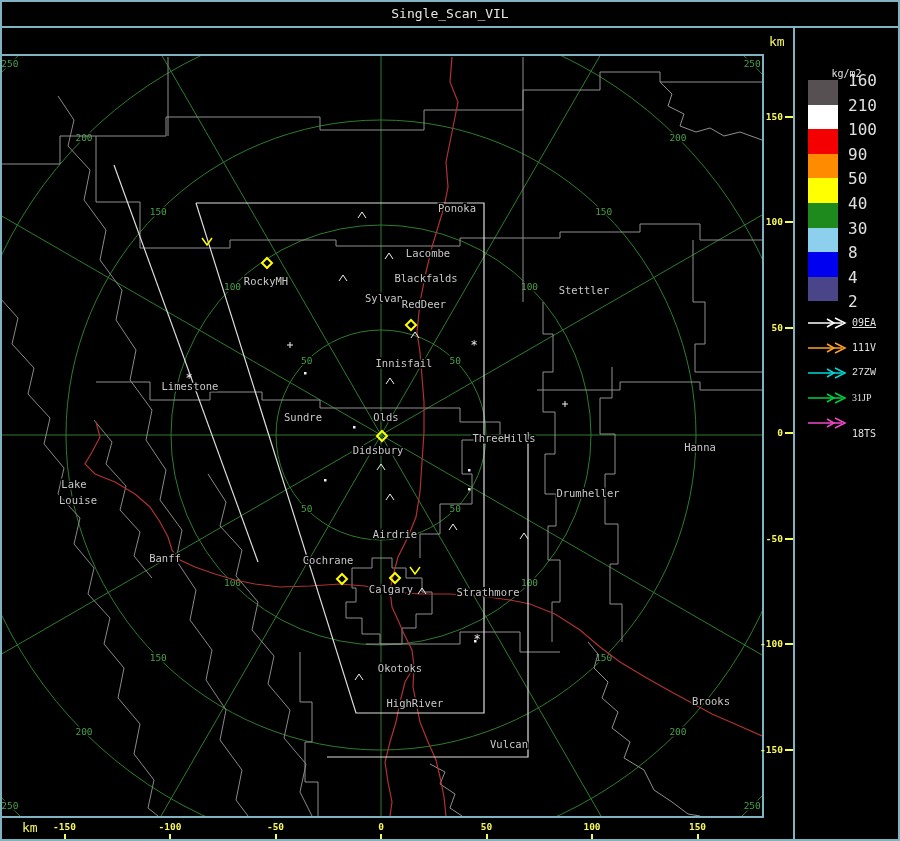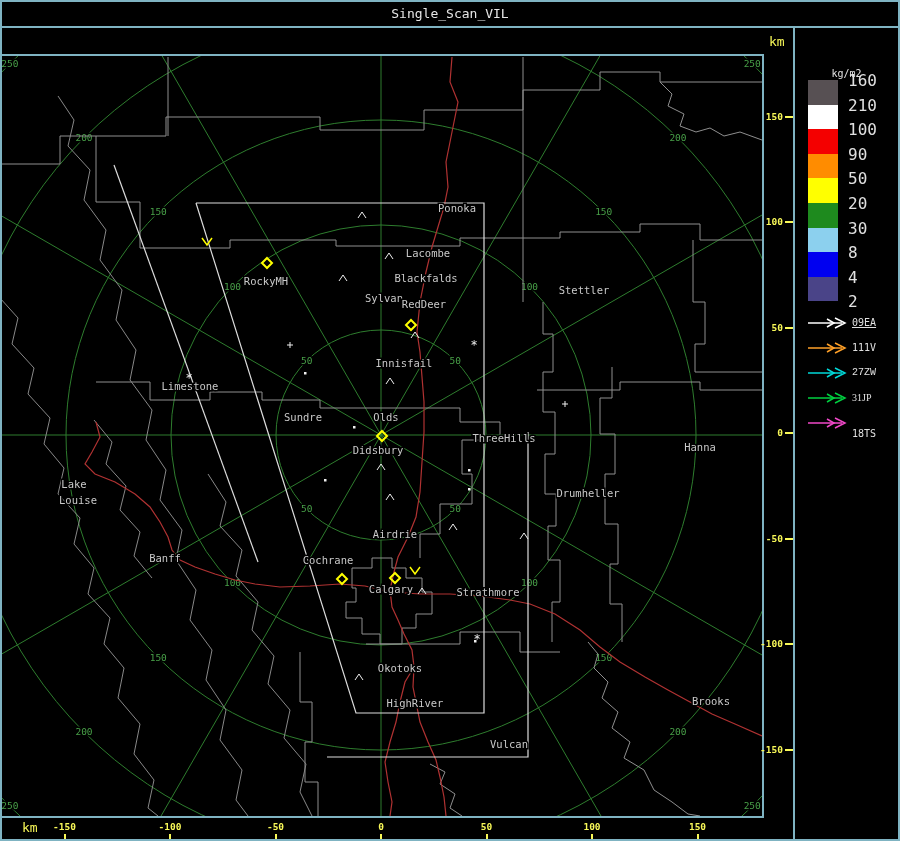--- a/index.html
+++ b/index.html
@@ -248,21 +248,21 @@
         <div class="scale-block" style="top: 150.4px; height: 24.6px; background: rgb(255, 255, 0);"></div>
         <div class="scale-block" style="top: 175px; height: 24.6px; background: rgb(30, 138, 30);"></div>
         <div class="scale-block" style="top: 199.6px; height: 24.6px; background: rgb(140, 208, 238);"></div>
         <div class="scale-block" style="top: 224.2px; height: 24.6px; background: rgb(0, 0, 240);"></div>
         <div class="scale-block" style="top: 248.8px; height: 24.6px; background: rgb(74, 68, 136);"></div>
         <div class="scale-label" style="top: 47px;">160</div>
         <div class="scale-label" style="top: 71.6px;">210</div>
         <div class="scale-label" style="top: 96.2px;">100</div>
         <div class="scale-label" style="top: 120.8px;">90</div>
         <div class="scale-label" style="top: 145.4px;">50</div>
-        <div class="scale-label" style="top: 170px;">20</div>
+        <div class="scale-label" style="top: 170px;">40</div>
         <div class="scale-label" style="top: 194.6px;">30</div>
         <div class="scale-label" style="top: 219.2px;">8</div>
         <div class="scale-label" style="top: 243.8px;">4</div>
         <div class="scale-label" style="top: 268.4px;">2</div>
       </div>
     <div id="stations">
         <svg class="station-arrow" width="42" height="14" style="top: 288px;">
           <line x1="2" y1="7" x2="36" y2="7" stroke="#ffffff" stroke-width="1.5"></line>
           <path d="M29,2 L39,7 L29,12" fill="none" stroke="#ffffff" stroke-width="1.5"></path>
           <path d="M21,3 L28,7 L21,11" fill="none" stroke="#ffffff" stroke-width="1.5"></path>

